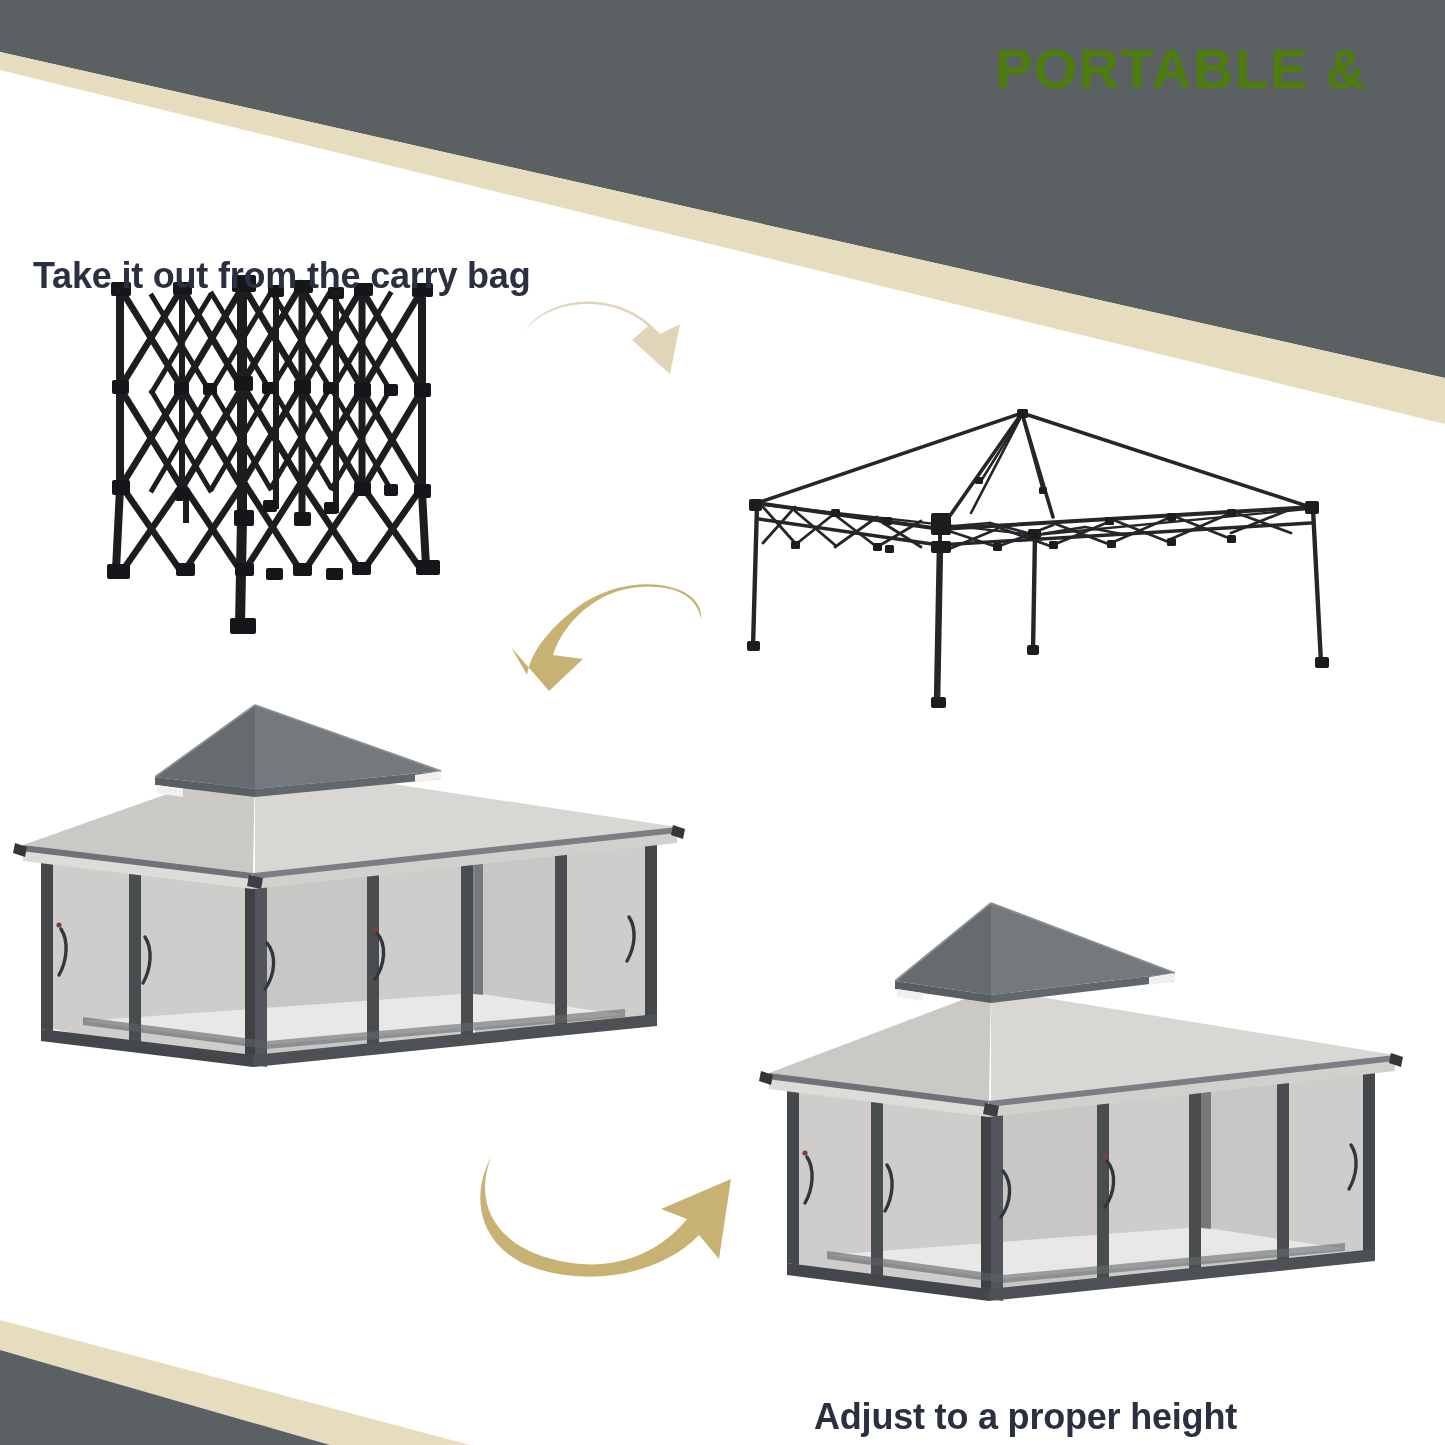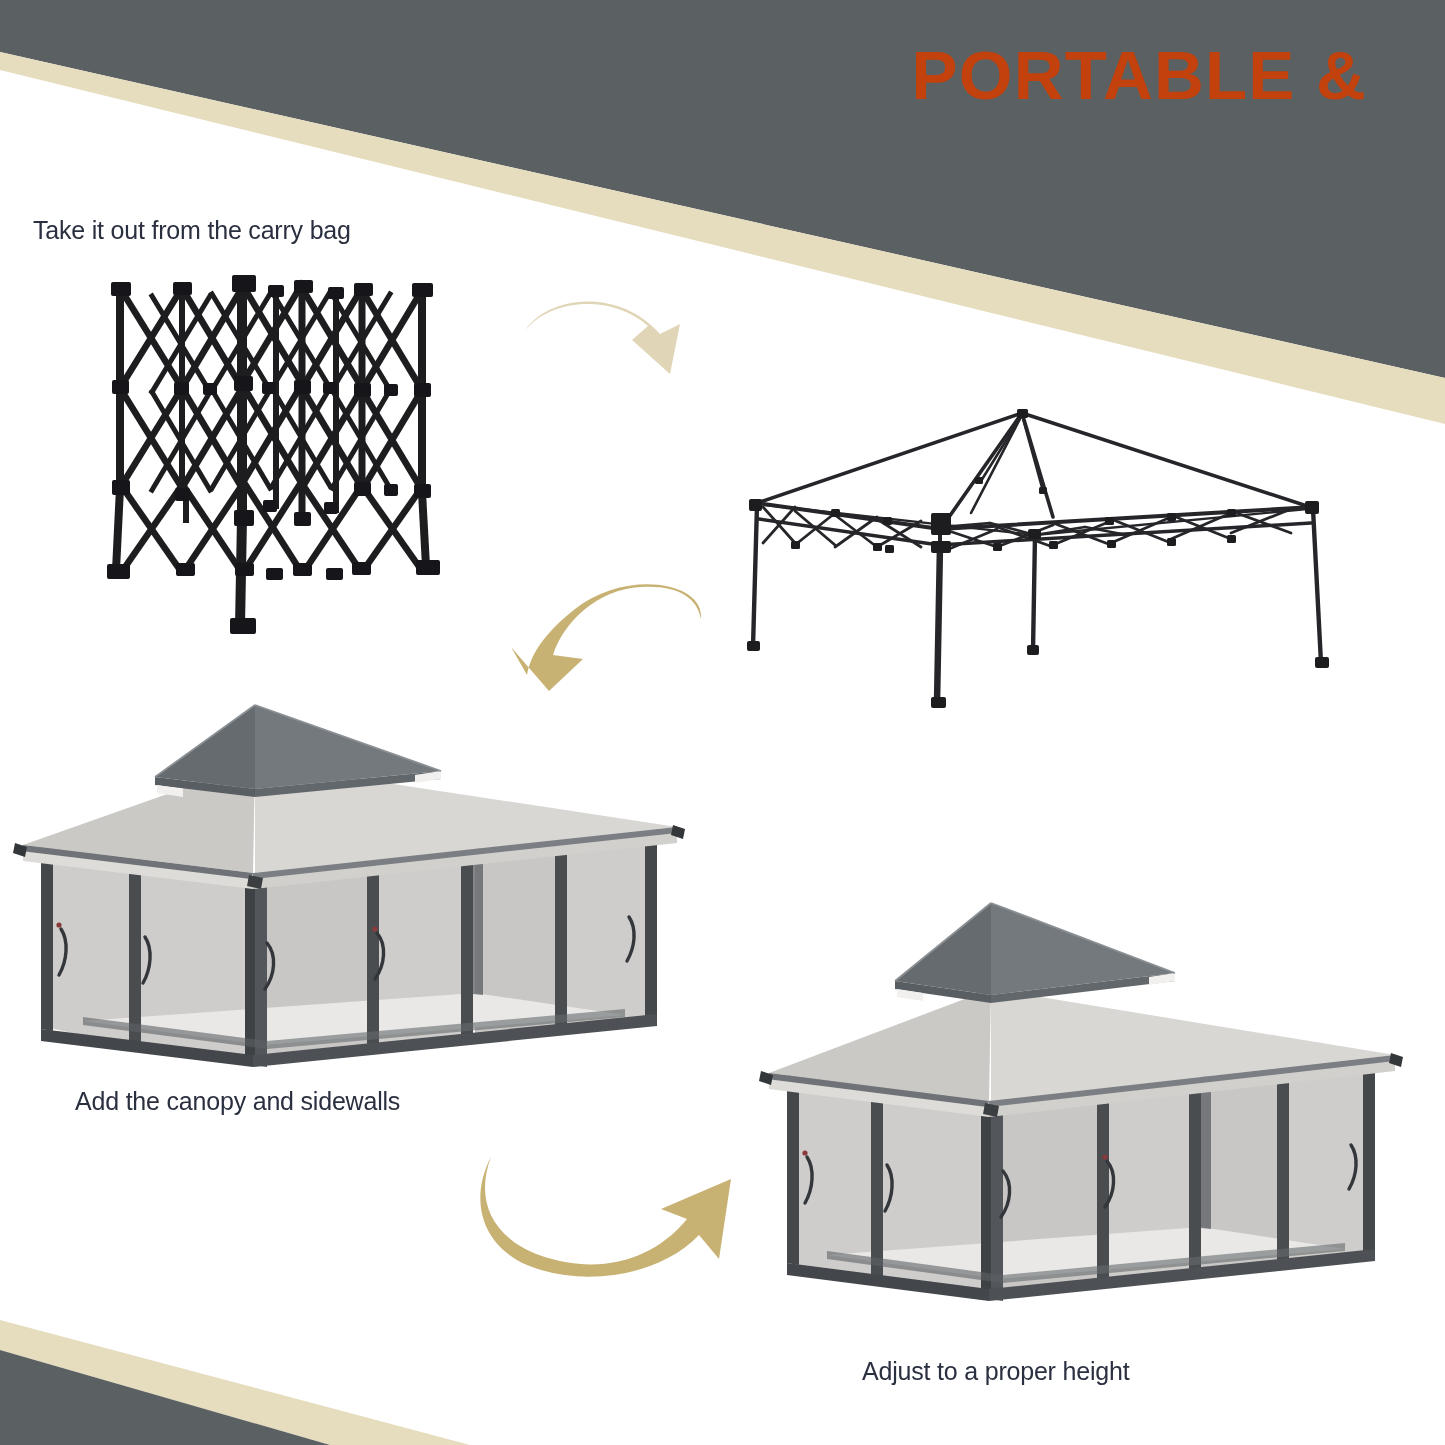--- a/index.html
+++ b/index.html
@@ -17,42 +17,43 @@
 
   
   #title-block{
     position:absolute;
     right:78px;top:38px;
     text-align:right;
     z-index:6;
   }
   #title-block .tline{
     display:block;
-    color:#c2410c;
-    font-size:69px;
+    color:#4d7c0f;
+    font-size:56px;
     font-weight:bold;
     letter-spacing:1.2px;
     line-height:1.11;
     white-space:nowrap;
   }
 
   
   .caption{
     position:absolute;
     color:#2b3040;
-    font-size:25px;
-    font-weight:normal;
+    font-size:36px;
+    font-weight:bold;
     letter-spacing:-0.2px;
     white-space:nowrap;
     z-index:6;
+    margin-top:39px;
   }
   #caption-1{left:33px;top:216px;}
   #caption-2{left:908px;top:786px;}
   #caption-3{left:75px;top:1087px;}
-  #caption-4{left:862px;top:1357px;}
+  #caption-4{left:814px;top:1357px;}
 
   
   .illus{position:absolute;z-index:4;}
   #illus-folded{left:90px;top:270px;width:380px;height:375px;}
   #illus-frame{left:735px;top:395px;width:600px;height:320px;}
   #illus-gazebo-a{left:5px;top:685px;width:680px;height:410px;}
   #illus-gazebo-b{left:755px;top:885px;width:650px;height:430px;}
   .illus svg{display:block;width:100%;height:100%;}
 
   
@@ -408,21 +409,20 @@
         <path d="M372 248 C382 260 380 280 370 294"></path>
         <path d="M624 232 C632 244 630 262 622 276"></path>
       </g>
       <g fill="#8a3a3a">
         <circle cx="54" cy="240" r="2.6"></circle>
         <circle cx="370" cy="244" r="2.6"></circle>
       </g>
     </svg>
   </div>
 
-  <div class="caption" id="caption-3">Add the canopy and sidewalls</div>
 
   <div class="arrow" id="arrow-3">
     <svg viewBox="0 0 300 140">
       <path d="M36 2 C20 44 36 82 84 100 C140 120 196 108 232 64 L206 54 L276 24 L264 104 L244 80 C206 120 130 134 72 110 C26 90 14 44 36 2 Z" fill="#c8b273"></path>
     </svg>
   </div>
 
   <div class="illus" id="illus-gazebo-b">
     <svg viewBox="0 0 650 430">
 

